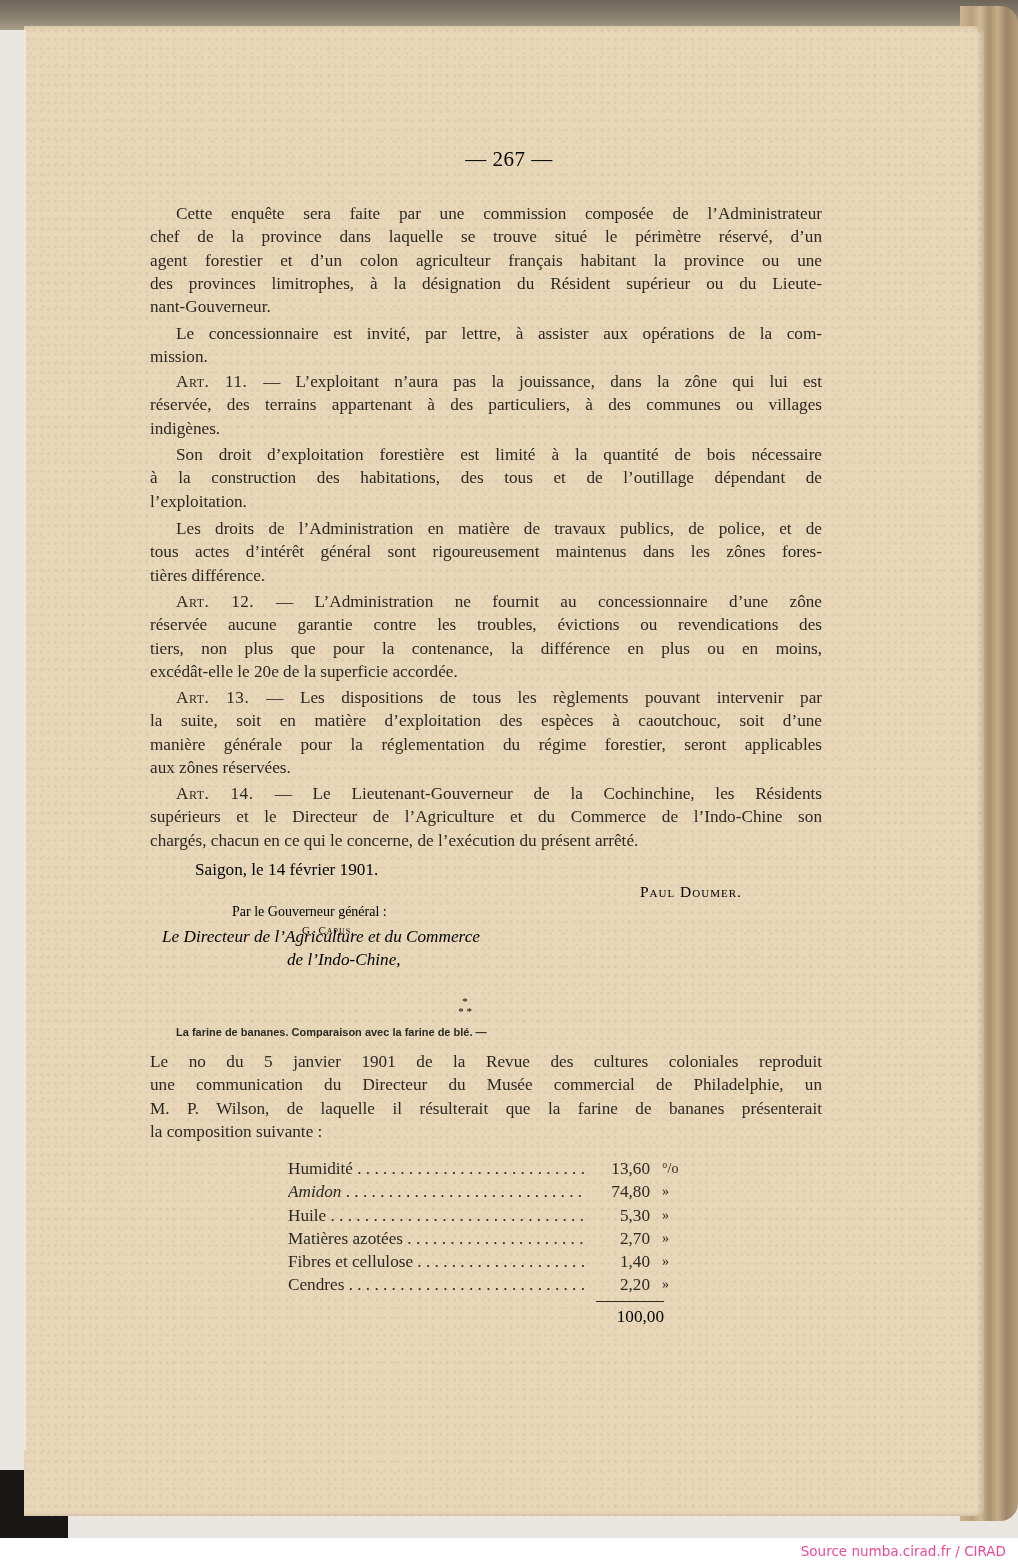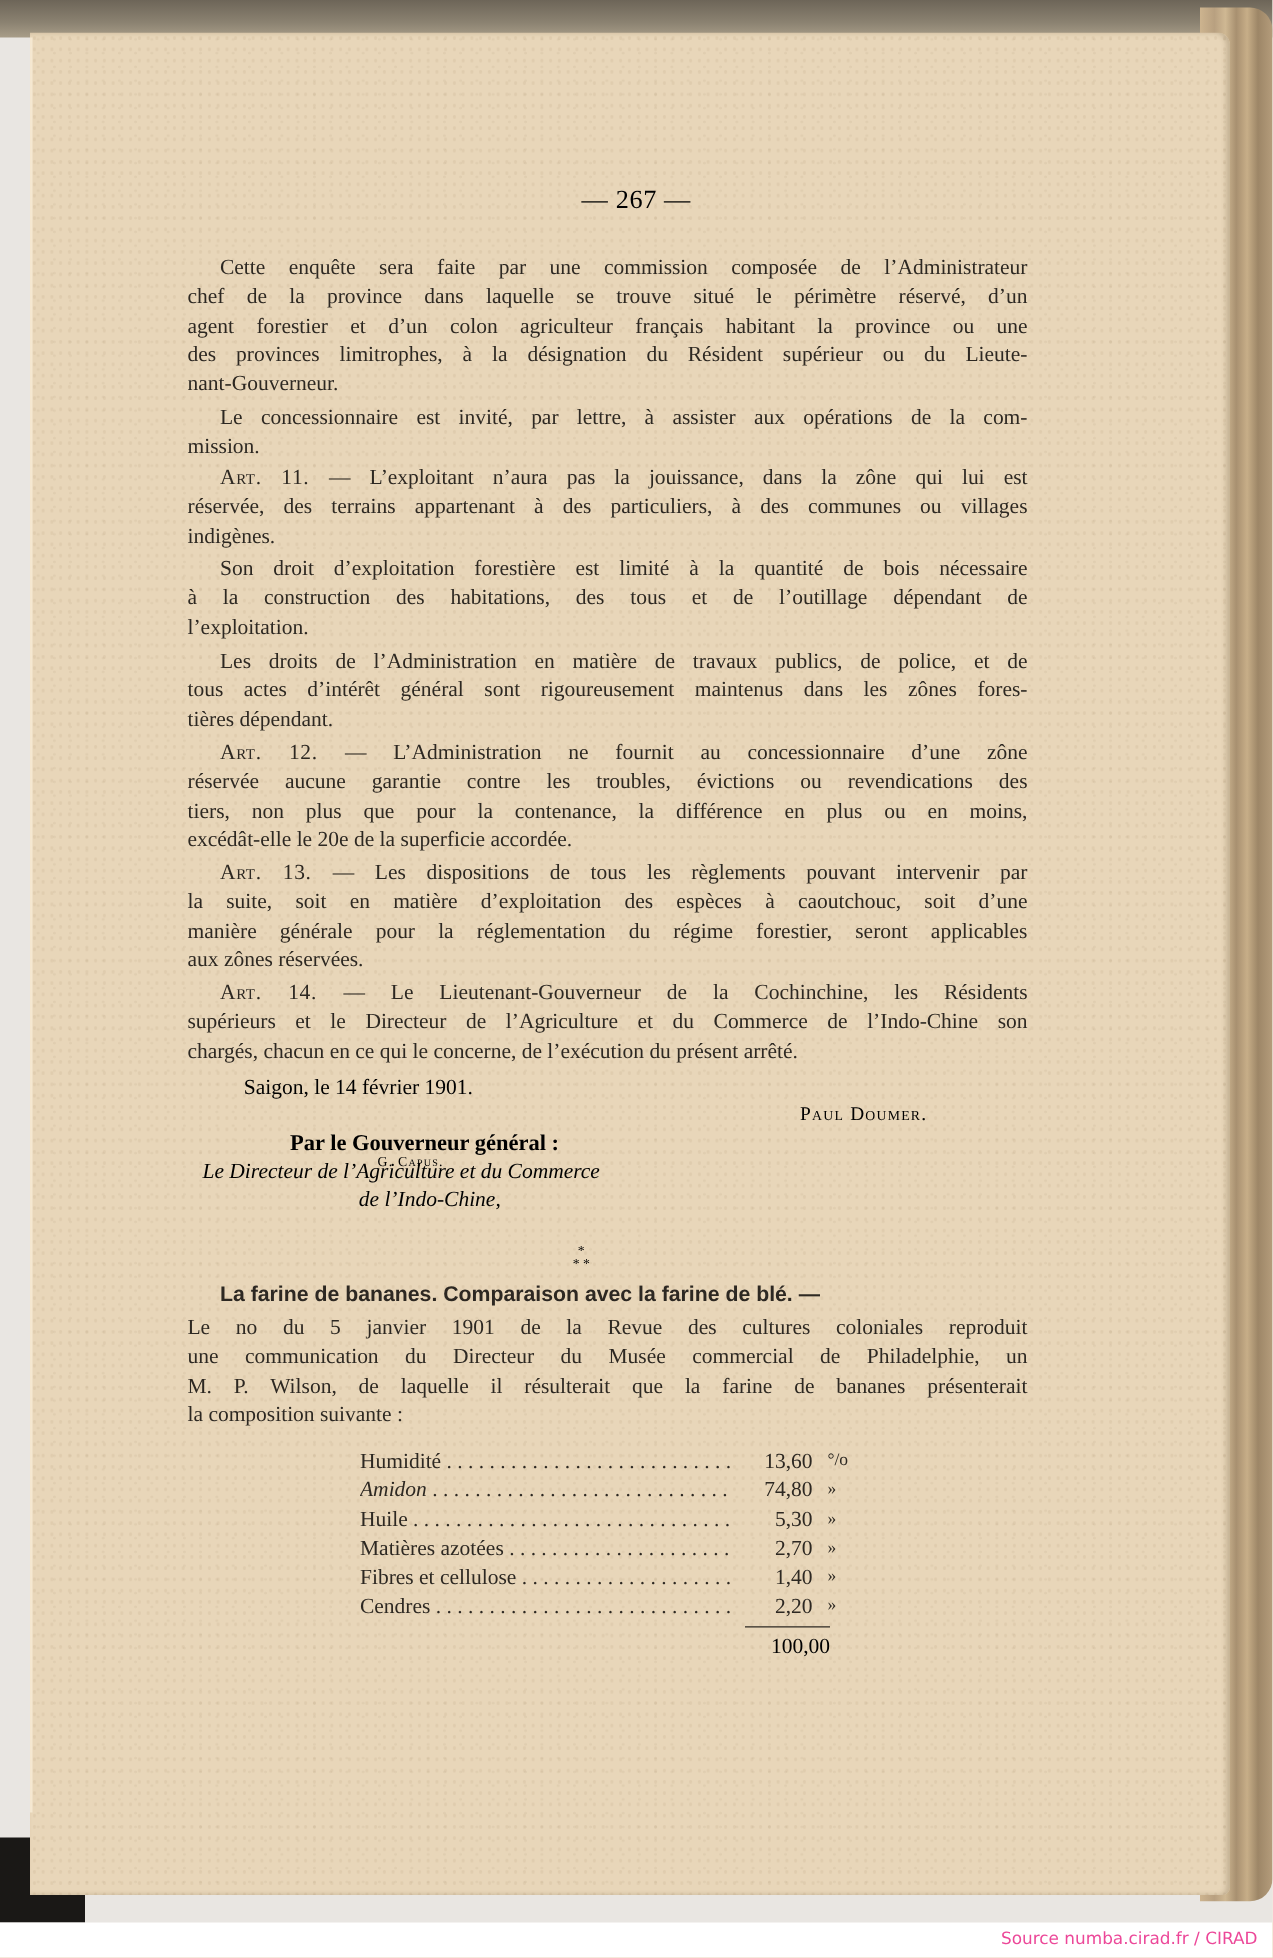--- a/index.html
+++ b/index.html
@@ -55,28 +55,28 @@
   #p1 { top:202px; }
   #p2 { top:322px; }
   #p3 { top:370px; }
   #p4 { top:443px; }
   #p5 { top:517px; }
   #p6 { top:590px; }
   #p7 { top:686px; }
   #p8 { top:782px; }
   #date-line { left:176px; top:860px; font-size:17.2px;margin-left:19px; }
   #signature { left:640px; top:883px; font-size:15.5px; letter-spacing:1px; font-variant:small-caps; }
-  #by-line { left:232px; top:904px; font-size:18px;font-weight:bold; }
+  #by-line { left:232px; top:904px; font-size:14px; }
   #director-line1 { left:162px; top:927px; font-size:17.2px; font-style:italic; }
   #director-line2 { left:287px; top:950px; font-size:17.2px; font-style:italic;text-align:right; }
   #capus { left:302px; top:924px; font-size:11px; letter-spacing:1px; font-variant:small-caps; }
   #asterism { left:0; width:930px; top:996px; text-align:center; font-size:11px; line-height:10px; }
   #article-title {
     position:absolute; left:176px; top:1026px; width:646px;
-    font-family:"Liberation Sans", sans-serif; font-weight:bold; font-size:17px; color:#2d2822;
+    font-family:"Liberation Sans", sans-serif; font-weight:bold; font-size:11px; color:#2d2822;
   }
   #p9 { top:1050px; }
   #comp-table { position:absolute; left:288px; top:1157px; width:390px; font-size:17.2px; color:#2d2822; }
   .comp-row { position:relative; height:23.3px; line-height:23.3px; }
   .comp-label { position:absolute; left:0; width:298px; white-space:nowrap; overflow:hidden; }
   .comp-label::after { content:" . . . . . . . . . . . . . . . . . . . . . . . . . . . . . . . . . . . . ."; letter-spacing:0px; }
   .comp-label.it span { font-style:italic; }
   .comp-value { position:absolute; left:296px; width:66px; text-align:right; }
   .comp-unit { position:absolute; left:374px; width:30px; font-size:14px; }
   #total-rule { position:absolute; left:306px; top:1301px; width:358px; height:0; }
@@ -116,21 +116,21 @@
       <span class="line last">indigènes.</span>
     </div>
   <div class="para" id="p4">
       <span class="line"><span class="indent"></span>Son droit d’exploitation forestière est limité à la quantité de bois nécessaire</span>
       <span class="line">à la construction des habitations, des tous et de l’outillage dépendant de</span>
       <span class="line last">l’exploitation.</span>
     </div>
   <div class="para" id="p5">
       <span class="line"><span class="indent"></span>Les droits de l’Administration en matière de travaux publics, de police, et de</span>
       <span class="line">tous actes d’intérêt général sont rigoureusement maintenus dans les zônes fores-</span>
-      <span class="line last">tières dépendant.</span>
+      <span class="line last">tières différence.</span>
     </div>
   <div class="para" id="p6">
       <span class="line"><span class="indent"></span><span class="sc">Art. 12. </span>— L’Administration ne fournit au concessionnaire d’une zône</span>
       <span class="line">réservée aucune garantie contre les troubles, évictions ou revendications des</span>
       <span class="line">tiers, non plus que pour la contenance, la différence en plus ou en moins,</span>
       <span class="line last">excédât-elle le 20e de la superficie accordée.</span>
     </div>
   <div class="para" id="p7">
       <span class="line"><span class="indent"></span><span class="sc">Art. 13. </span>— Les dispositions de tous les règlements pouvant intervenir par</span>
       <span class="line">la suite, soit en matière d’exploitation des espèces à caoutchouc, soit d’une</span>

